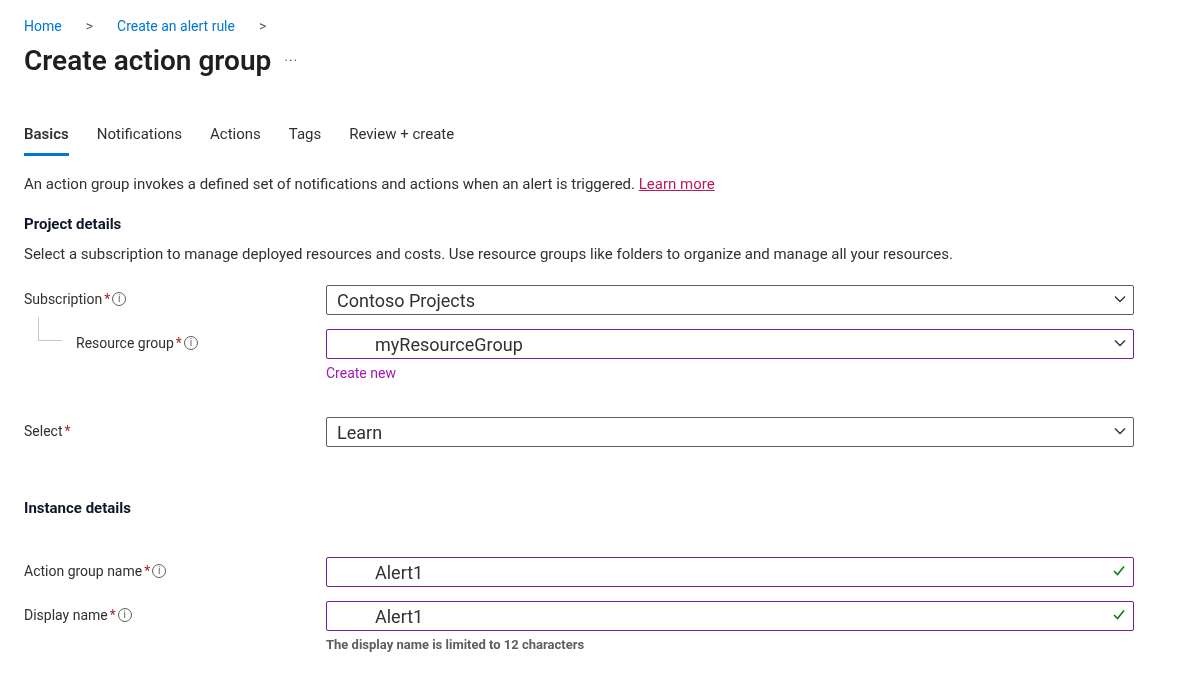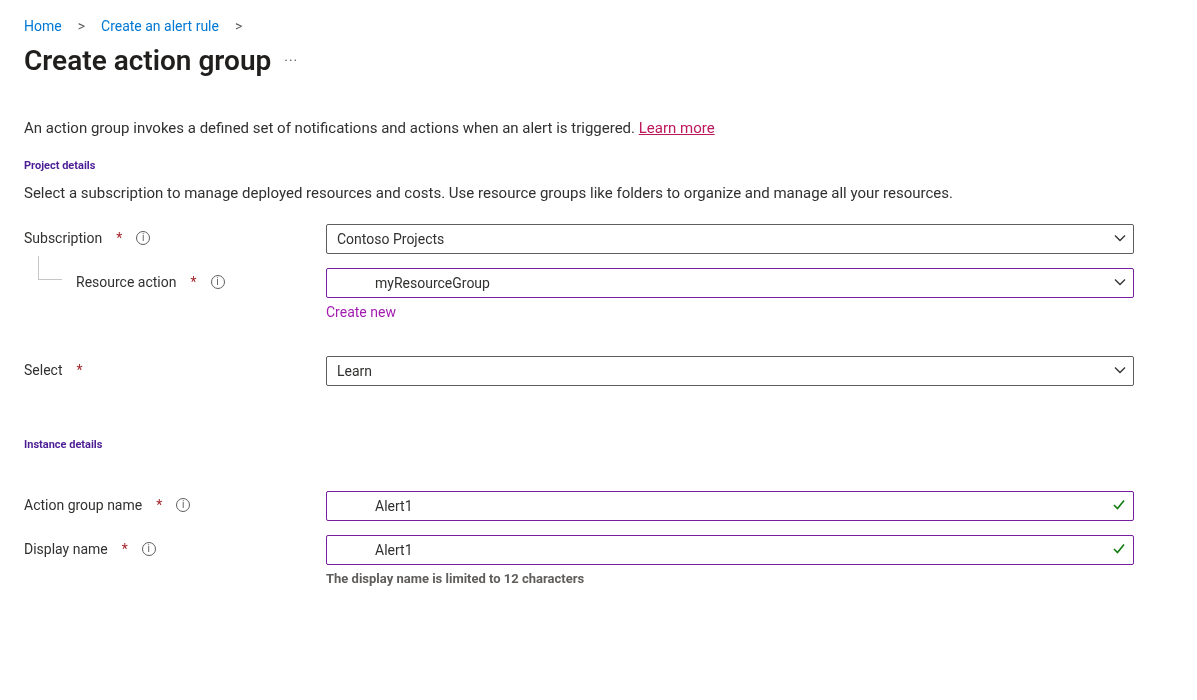--- a/index.html
+++ b/index.html
@@ -6,21 +6,21 @@
   html, body {
     margin: 0; padding: 0;
     font-family: "Segoe UI", -apple-system, BlinkMacSystemFont, Roboto, "Helvetica Neue", Arial, sans-serif;
     font-size: 14px;
     color: #323130;
     background: #fff;
     width: 1197px;
   }
   .page { padding: 18px 24px 40px 24px; }
   .breadcrumb {
-    display: flex; align-items: center; gap: 16px;
+    display: flex; align-items: center; gap: 24px;
     font-size: 14px; margin-bottom: 10px;
   }
   .breadcrumb a { color: #0078d4; text-decoration: none; cursor: pointer; }
   .breadcrumb .sep { color: #605e5c; }
   .title-row { display: flex; align-items: center; gap: 8px; margin-bottom: 42px; }
   .title {
     font-size: 28px; font-weight: 600; color: #201f1e; margin: 0;
   }
   .ellipsis-btn {
     width: 24px; height: 24px; display:flex; align-items:center; justify-content:center;
@@ -30,29 +30,29 @@
   .tab {
     padding: 6px 0 10px 0;
     font-size: 15px; color:#323130;
     cursor: pointer;
     border-bottom: 3px solid transparent;
     position: relative;
   }
   .tab.active { font-weight:600; border-bottom-color:#0078d4; }
   .description { font-size: 15px; color:#323130; margin-bottom: 22px; }
   .link { color:#be185d; text-decoration: underline; cursor:pointer; }
-  .section-head { font-size: 11px; font-weight:700; color:#4c1d95; margin: 10px 0 12px 0; }
+  .section-head { font-size: 15px; font-weight:700; color:#0f172a; margin: 10px 0 12px 0; }
   .section-text { font-size:15px; color:#323130; margin-bottom: 22px; }
   .form-row {
     display:flex; align-items:flex-start;
     margin-bottom: 14px;
   }
   .label-col {
     width: 302px; min-width: 302px;
-    display:flex; align-items:center; gap:14px;
+    display:flex; align-items:center; gap:2px;
     padding-top: 6px;
     font-size: 14px; color:#323130;
   }
   .label-col.indented { padding-left: 52px; position:relative; }
   .indent-elbow {
     position:absolute; left:14px; top:-12px; width:24px; height:24px;
     border-left:1px solid #c8c6c4; border-bottom:1px solid #c8c6c4;
   }
   .req { color:#a4262c; }
   .info-icon {
@@ -63,21 +63,21 @@
   .field-col { flex:1; max-width: 808px; }
   .select-wrap, .input-wrap {
     position:relative; width:100%;
   }
   .fake-select, .fake-input {
     width:100%; height:30px;
     border:1px solid #605e5c;
     border-radius:2px;
     background:#fff;
     padding: 0 34px 0 10px;
-    font-size:14px; color:#323130;
+    font-size:18px; color:#323130;
     display:flex; align-items:center;
     cursor:pointer;
   }
   .fake-select.highlight, .fake-input.highlight { border-color:#761da0;padding-left:48px; }
   .chevron {
     position:absolute; right:8px; top:50%; transform:translateY(-50%);
     pointer-events:none;
   }
   .check-icon {
     position:absolute; right:8px; top:50%; transform:translateY(-50%);
@@ -99,20 +99,27 @@
     <span class="sep">&gt;</span>
   </nav>
 
   <div class="title-row">
     <h1 class="title">Create action group</h1>
     <div class="ellipsis-btn">
       <span>···</span>
     </div>
   </div>
 
+  <div class="tabs">
+    <div class="tab active">Basics</div>
+    <div class="tab">Notifications</div>
+    <div class="tab">Actions</div>
+    <div class="tab">Tags</div>
+    <div class="tab">Review + create</div>
+  </div>
 
   <div class="description">
     <span>An action group invokes a defined set of notifications and actions when an alert is triggered. </span><a class="link">Learn more</a>
   </div>
 
   <div class="section-head">Project details</div>
   <div class="section-text">Select a subscription to manage deployed resources and costs. Use resource groups like folders to organize and manage all your resources.</div>
 
   <div class="form-row">
     <div class="label-col">
@@ -130,21 +137,21 @@
               <path d="M1 3.5 L6 8.5 L11 3.5" stroke="#323130" stroke-width="1.3" fill="none"></path>
             </svg>
         </span>
       </div>
     </div>
   </div>
 
   <div class="form-row">
     <div class="label-col indented">
       <span class="indent-elbow"></span>
-      <span>Resource action</span>
+      <span>Resource group</span>
       <span class="req">*</span>
       <span class="info-icon">i</span>
     </div>
     <div class="field-col">
       <div class="select-wrap">
         <div class="fake-select highlight">
           <span>myResourceGroup</span>
         </div>
         <span class="chevron">
           <svg width="12" height="12" viewBox="0 0 12 12">

